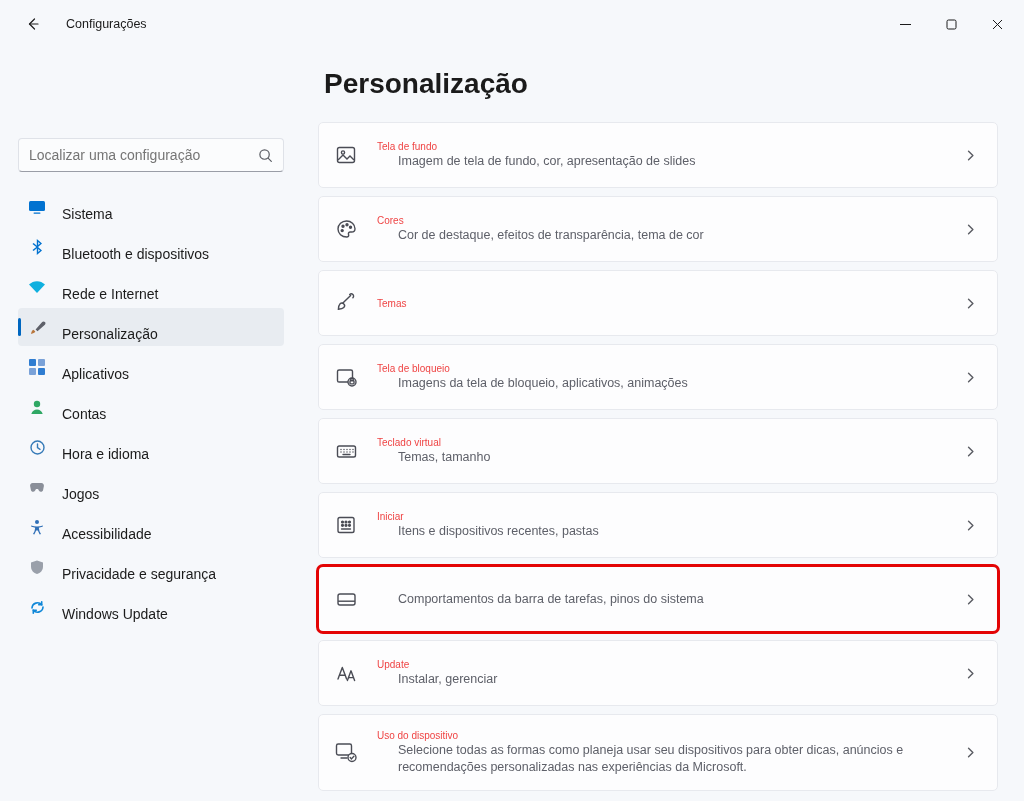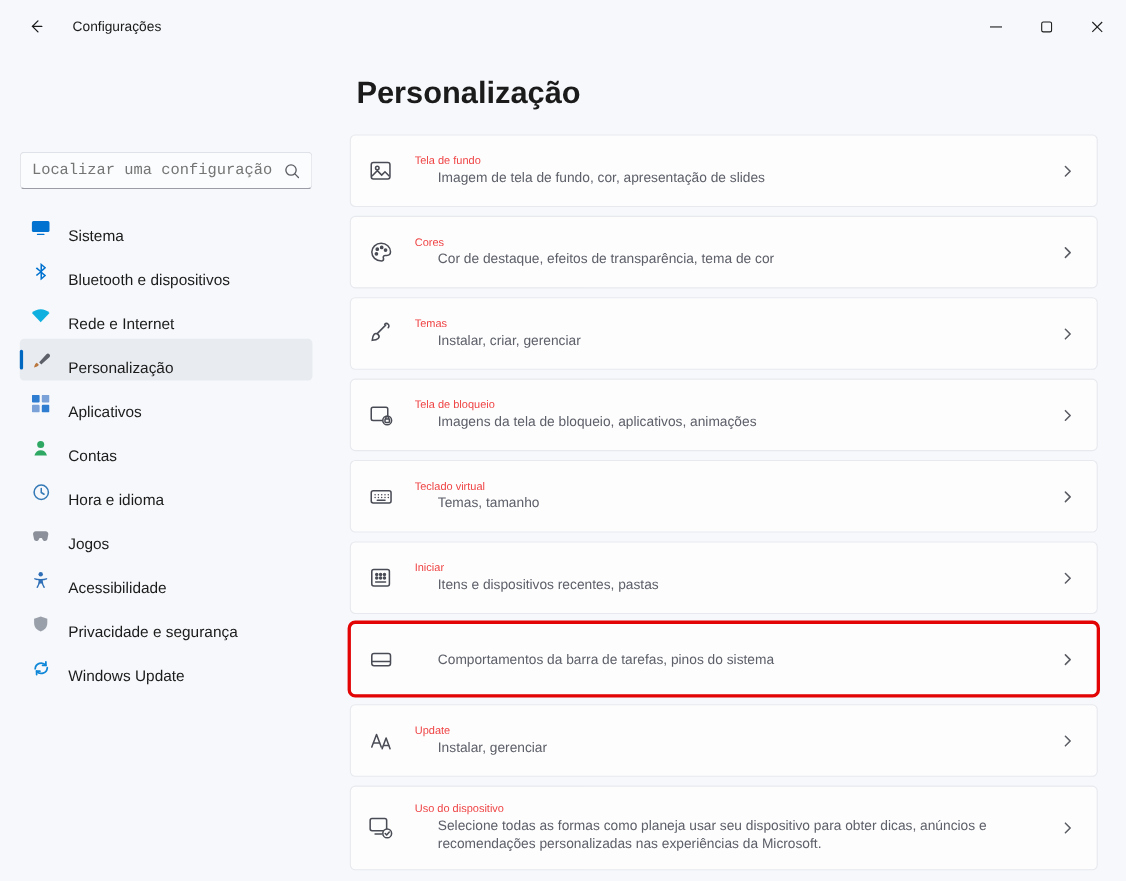--- a/index.html
+++ b/index.html
@@ -44,21 +44,20 @@
   .shell { display: flex; height: calc(801px - 48px); }
 
   
   .sidebar {
     width: 300px;
     padding: 0 10px 0 18px;
     display: flex; flex-direction: column;
   }
   .search-wrap {
     margin: 90px 6px 16px 0;
-    font-family: Liberation Mono, monospace;
   }
   .search {
     display: flex; align-items: center;
     height: 34px;
     background: #fbfcfd;
     border: 1px solid #dfe2e8;
     border-bottom: 1.5px solid #9a9da6;
     border-radius: 4px;
     padding: 0 10px;
   }
@@ -348,21 +347,20 @@
       <div class="card">
         <span class="cico">
           <svg width="22" height="22" viewBox="0 0 22 22" fill="none" stroke="#4a4c55" stroke-width="1.4" stroke-linecap="round">
               <path d="M15.6 3.4 7.9 11.1"></path>
               <path d="M17.9 5.7c.9-.9.9-2.2 0-3.1s-2.3-.9-3.2 0"></path>
               <path d="M8.8 12c1 1 1 2.5 0 3.5-1.3 1.3-4 1.6-5.4 1.7.1-1.4.4-4.1 1.7-5.4 1-1 2.5-1 3.5 0"></path>
             </svg>
         </span>
         <div class="ctexts">
           <div class="ctitle">Temas</div>
-          <div class="csub">Instalar, criar, gerenciar</div>
         </div>
         <span class="chev">
             <svg width="13" height="13" viewBox="0 0 12 12" fill="none" stroke="currentColor" stroke-width="1.3" stroke-linecap="round" stroke-linejoin="round">
               <path d="m4.2 2 4 4-4 4"></path>
             </svg>
           </span>
       </div>
 
       <div class="card">
         <span class="cico">
@@ -468,21 +466,21 @@
         <span class="cico">
           <svg width="24" height="24" viewBox="0 0 24 24" fill="none" stroke="#4a4c55" stroke-width="1.4">
               <rect x="2.5" y="4" width="15" height="11" rx="1.7"></rect>
               <path d="M7 18h6" stroke-linecap="round"></path>
               <circle cx="18" cy="17.5" r="4" fill="#fdfdfe"></circle>
               <path d="m16.2 17.6 1.3 1.3 2.4-2.7" stroke-linecap="round" stroke-linejoin="round"></path>
             </svg>
         </span>
         <div class="ctexts">
           <div class="ctitle">Uso do dispositivo</div>
-          <div class="csub">Selecione todas as formas como planeja usar seu dispositivo para obter dicas, anúncios e recomendações personalizadas nas experiências da Microsoft.</div>
+          <div class="csub">Selecione todas as formas como planeja usar seu dispositivos para obter dicas, anúncios e recomendações personalizadas nas experiências da Microsoft.</div>
         </div>
         <span class="chev">
             <svg width="13" height="13" viewBox="0 0 12 12" fill="none" stroke="currentColor" stroke-width="1.3" stroke-linecap="round" stroke-linejoin="round">
               <path d="m4.2 2 4 4-4 4"></path>
             </svg>
           </span>
       </div>
 
     </div>
   </main>

